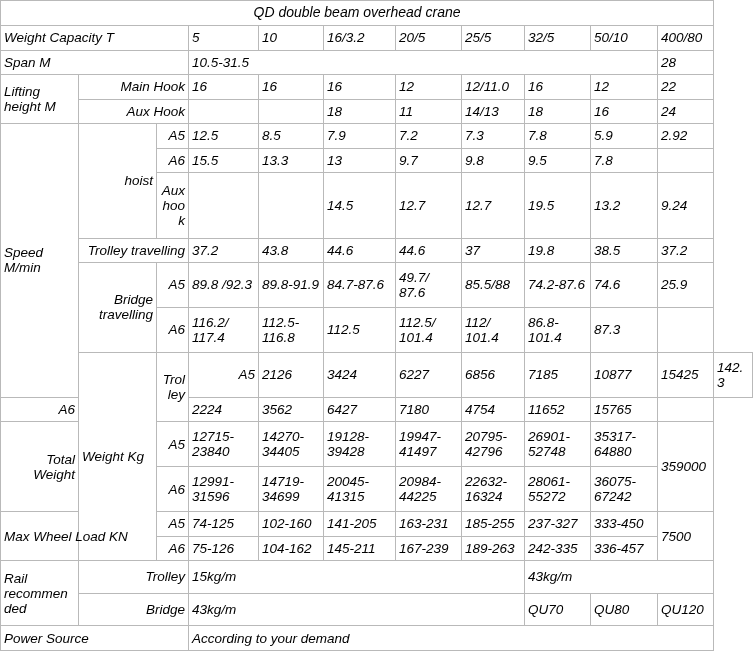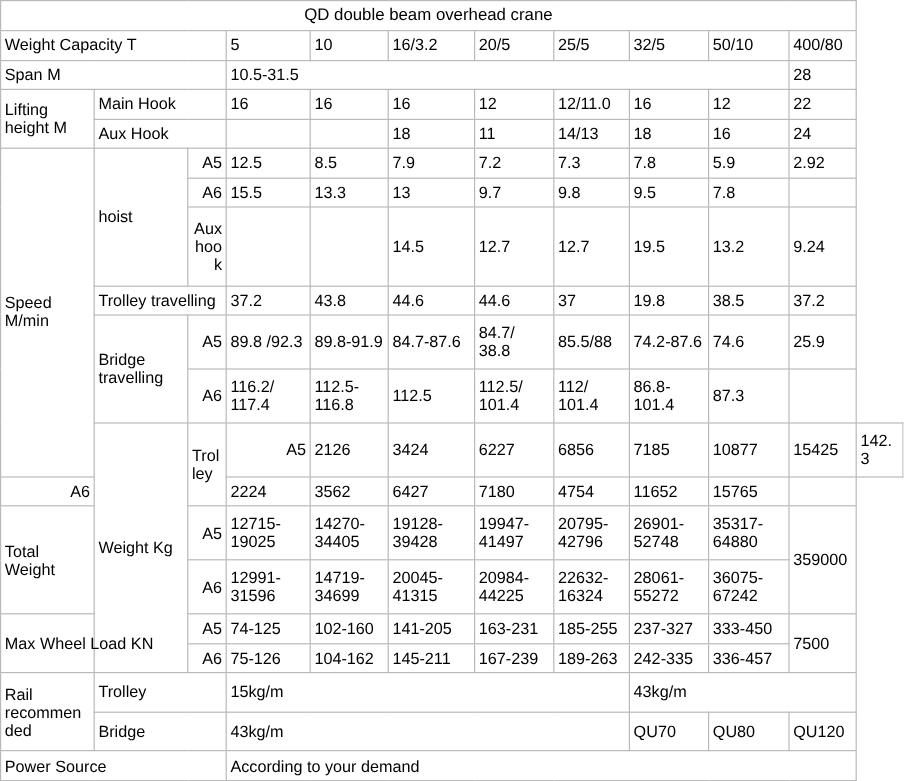--- a/index.html
+++ b/index.html
@@ -10,20 +10,21 @@
   body {
     font-family: "Liberation Sans", sans-serif;
     color: #000000;
   }
   #sheet {
     width: 753px;
     height: 651px;
     position: relative;
     box-sizing: border-box;
     overflow: hidden;
+    font-style: italic;
   }
   table.spec {
     border-collapse: collapse;
     table-layout: fixed;
     width: 753px;
     height: 651px;
     font-size: 13.5px;
   }
   table.spec td {
     border: 1px solid #b9b9b9;
@@ -34,21 +35,21 @@
     word-break: break-word;
   }
   td.title {
     text-align: center;
     border: 1px solid #b9b9b9;
     font-size: 14px;
     padding: 4px 3px;
   }
   td.lbl { text-align: left; }
   td.val { text-align: left; }
-  td.mid { text-align: left; margin-top: 32px; }
+  td.mid { text-align: right; margin-top: 32px; }
   td.narrow { text-align: right; padding-left: 2px; padding-right: 1px; }
 </style>
 </head>
 <body>
 
 <div id="sheet">
 <table class="spec">
   <colgroup>
     <col style="width:78px">
     <col style="width:78px">
@@ -160,21 +161,21 @@
     <td class="val">38.5</td>
     <td class="val">37.2</td>
   </tr>
 
   <tr>
     <td class="mid" rowspan="2">Bridge travelling</td>
     <td class="narrow">A5</td>
     <td class="val">89.8 /92.3</td>
     <td class="val">89.8-91.9</td>
     <td class="val">84.7-87.6</td>
-    <td class="val">84.7/ 38.8</td>
+    <td class="val">49.7/ 87.6</td>
     <td class="val">85.5/88</td>
     <td class="val">74.2-87.6</td>
     <td class="val">74.6</td>
     <td class="val">25.9</td>
   </tr>
 
   <tr>
     <td class="narrow">A6</td>
     <td class="val">116.2/ 117.4</td>
     <td class="val">112.5-116.8</td>
@@ -208,21 +209,21 @@
     <td class="val">7180</td>
     <td class="val">4754</td>
     <td class="val">11652</td>
     <td class="val">15765</td>
     <td class="val"></td>
   </tr>
 
   <tr>
     <td class="mid" rowspan="2">Total Weight</td>
     <td class="narrow">A5</td>
-    <td class="val">12715-19025</td>
+    <td class="val">12715-23840</td>
     <td class="val">14270-34405</td>
     <td class="val">19128-39428</td>
     <td class="val">19947-41497</td>
     <td class="val">20795-42796</td>
     <td class="val">26901-52748</td>
     <td class="val">35317-64880</td>
     <td class="val" rowspan="2">359000</td>
   </tr>
 
   <tr>

